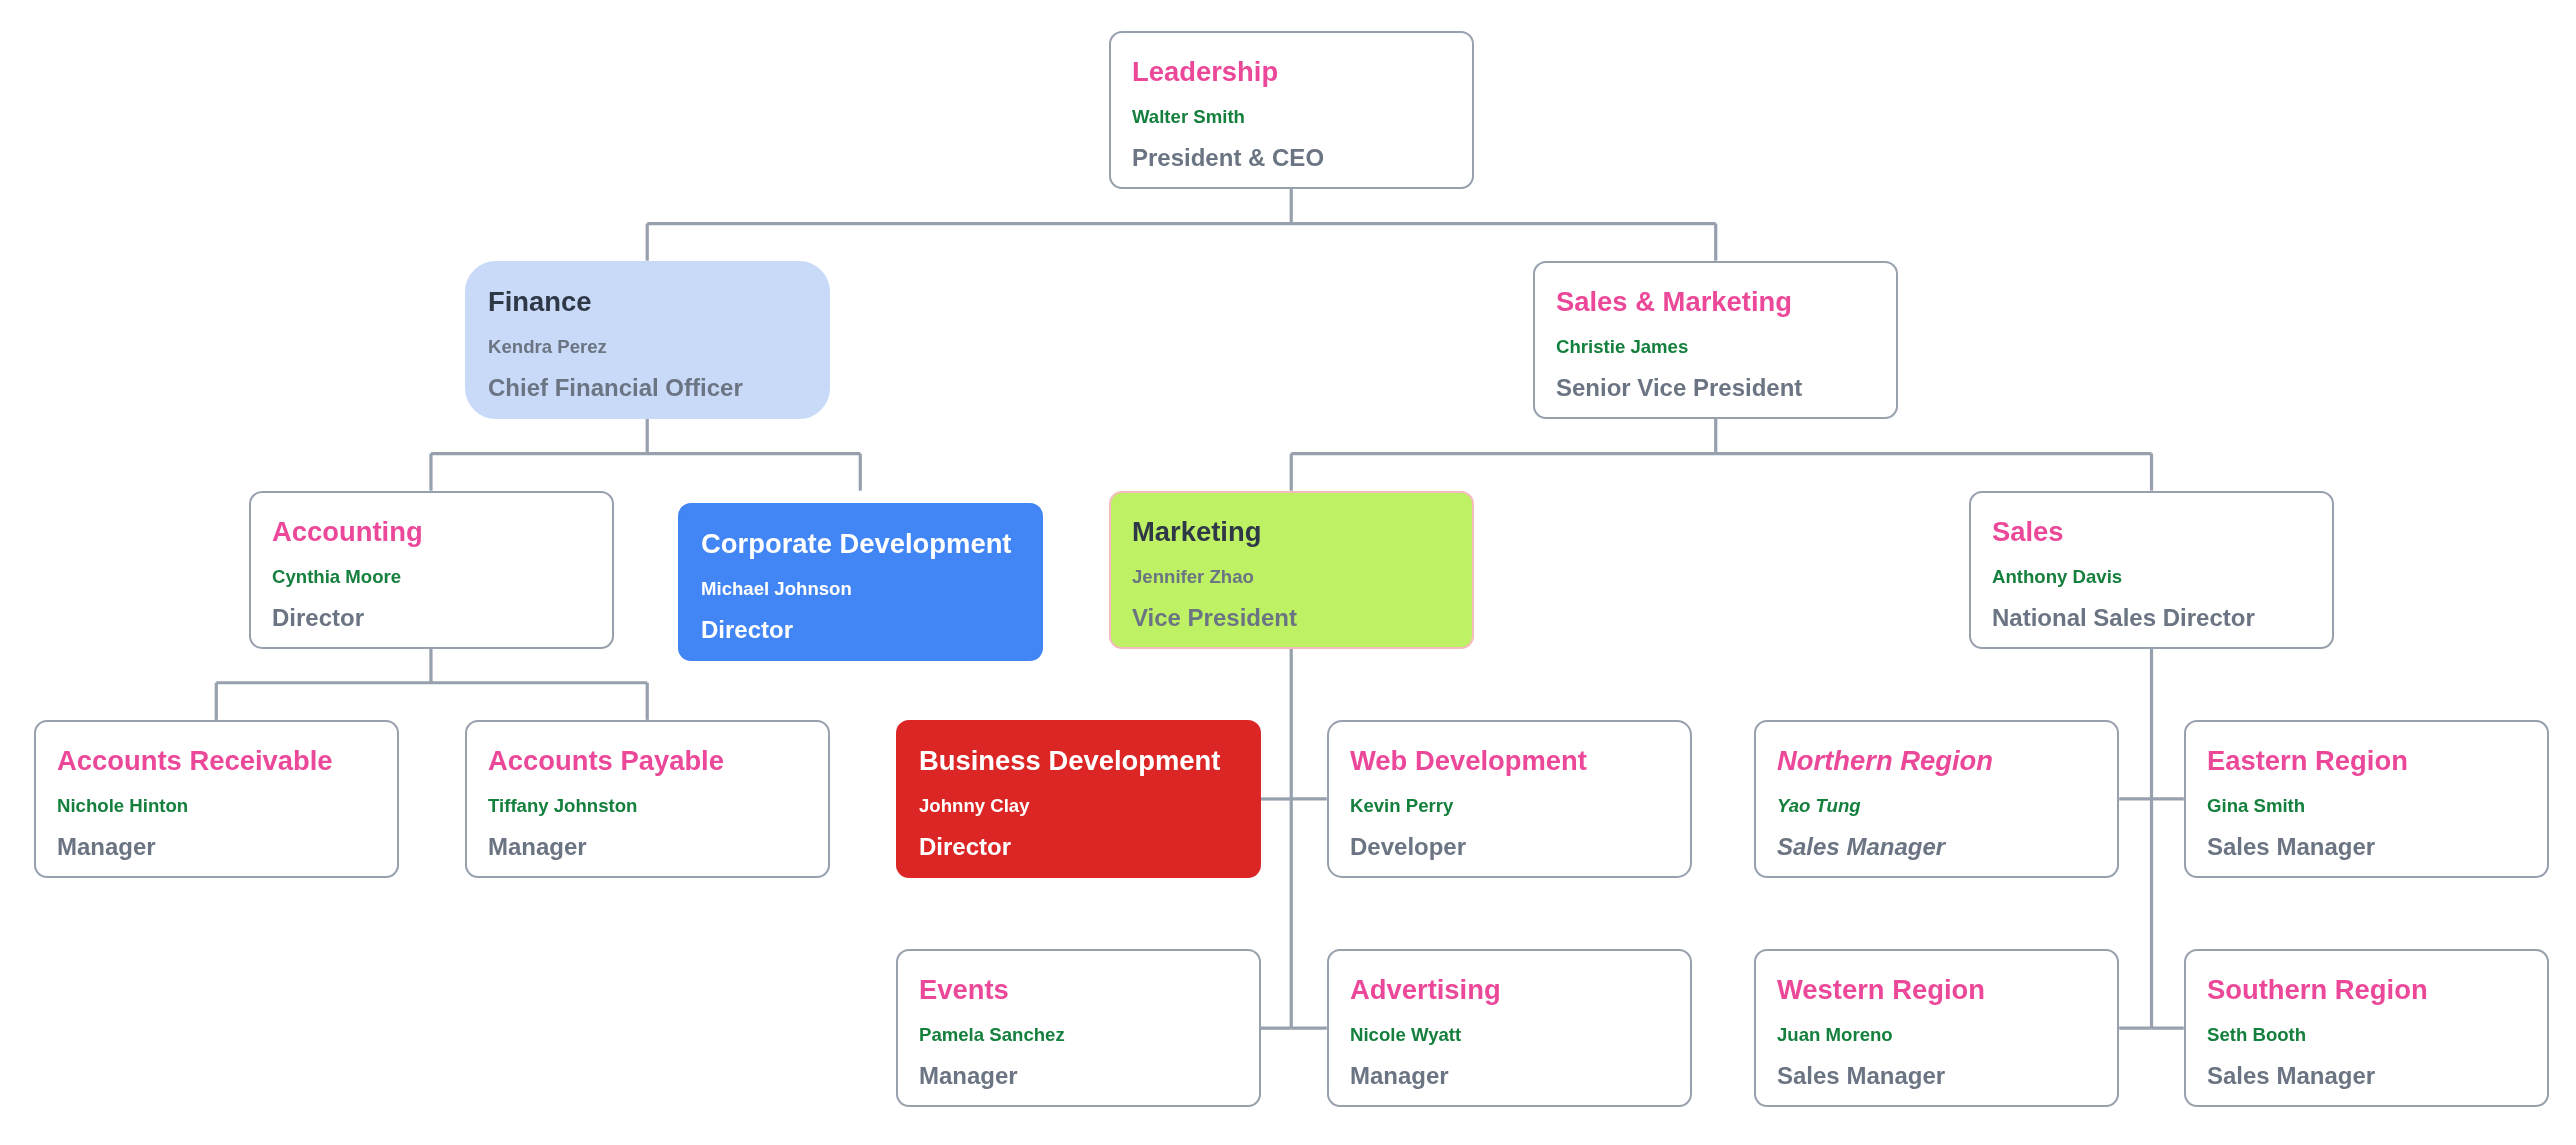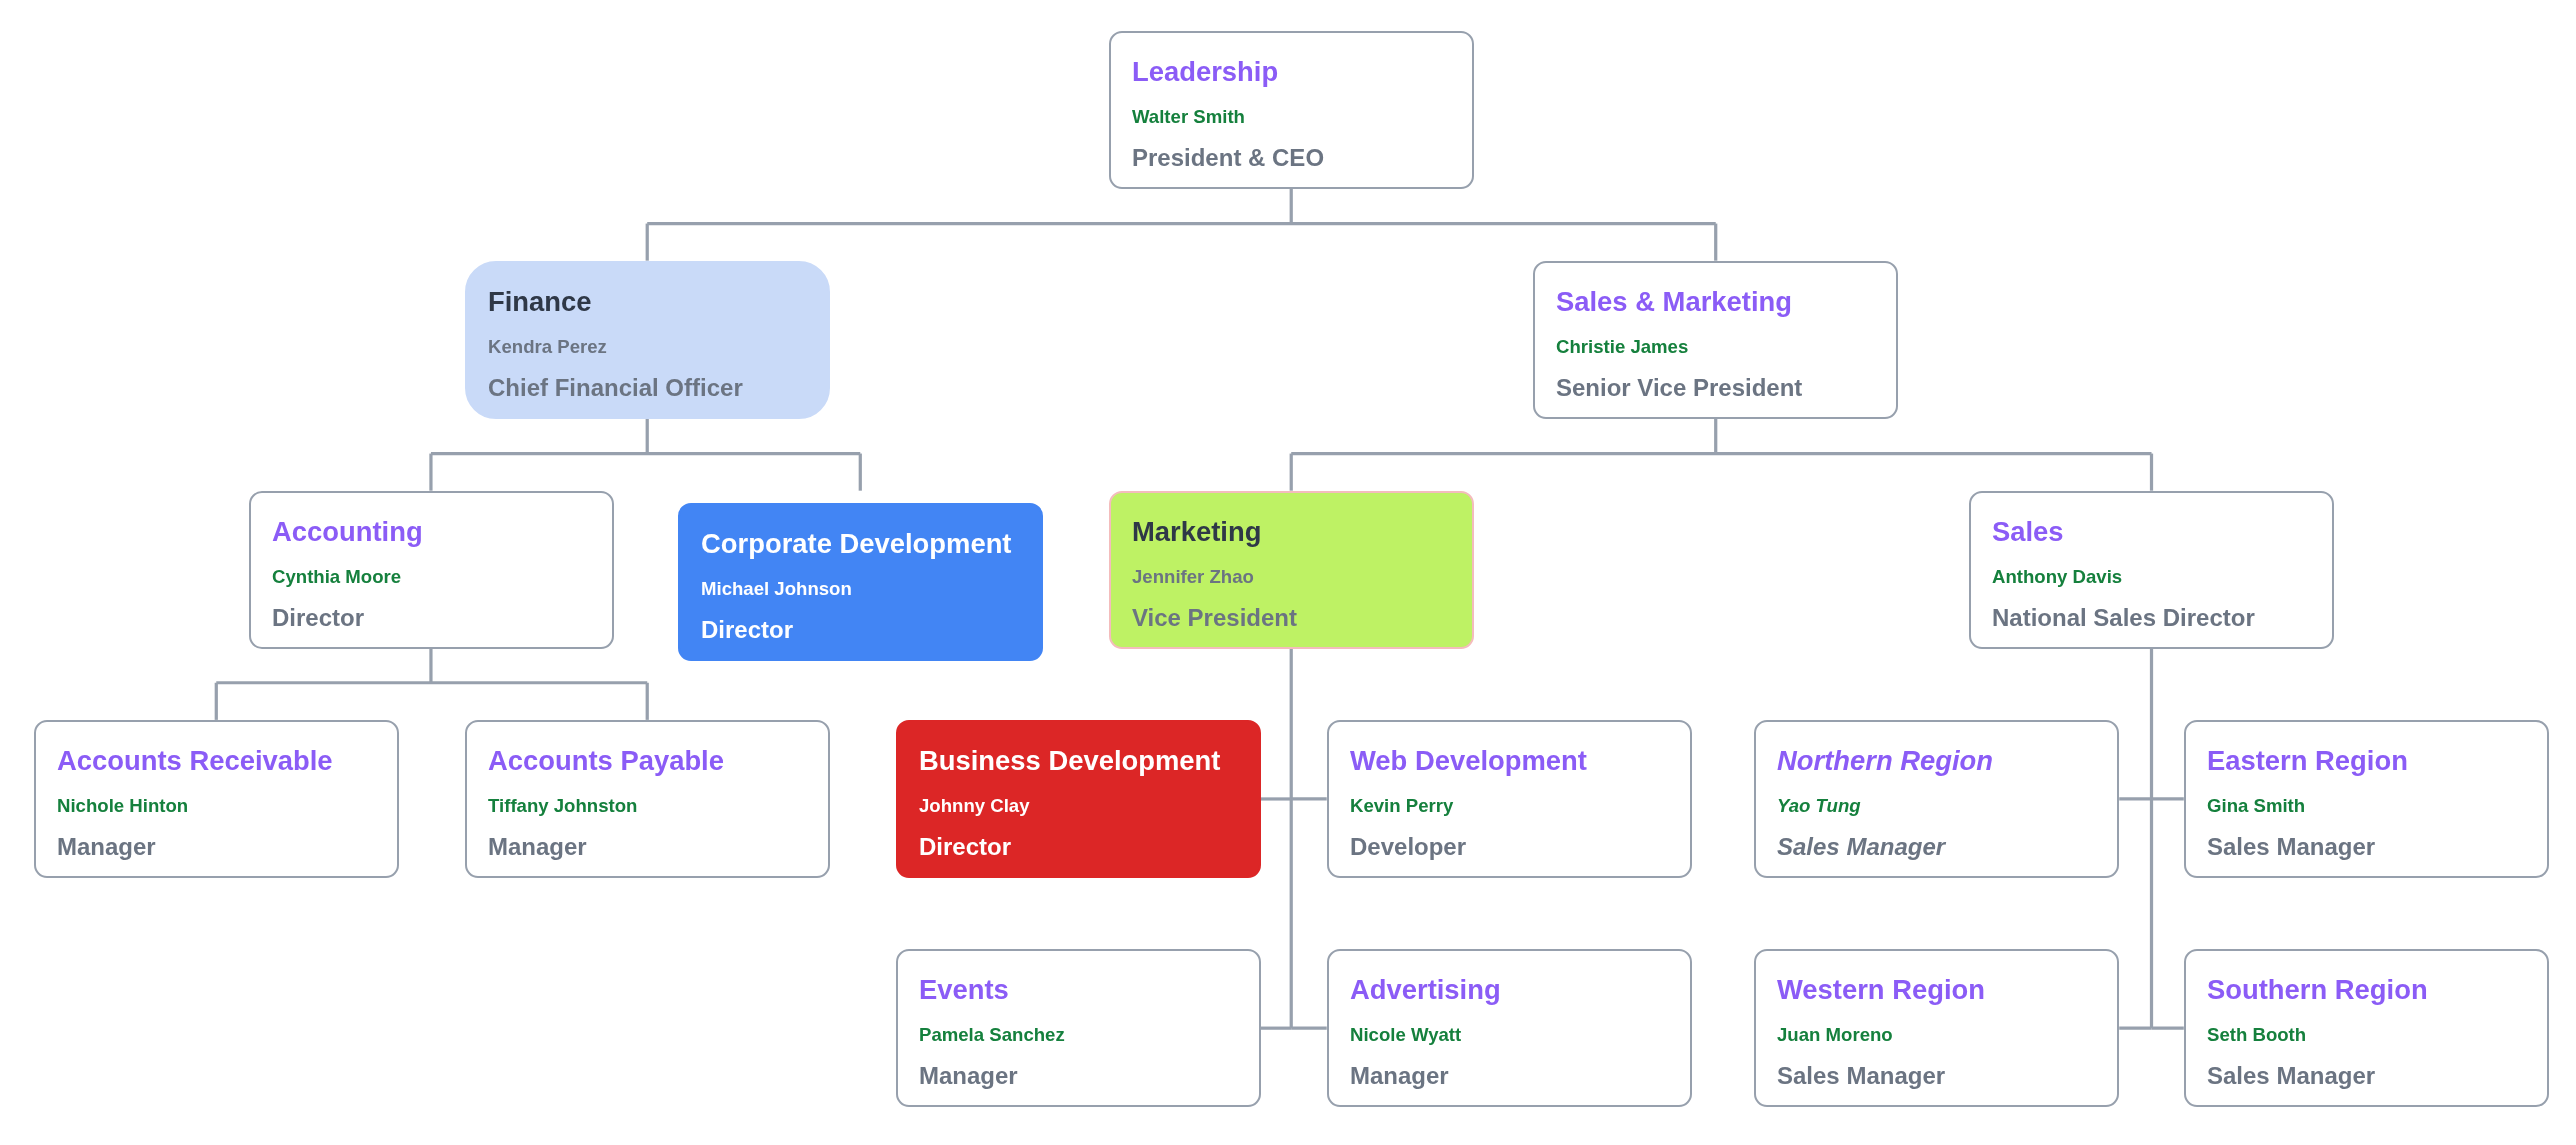--- a/index.html
+++ b/index.html
@@ -54,21 +54,21 @@
     background: #bef264;
     border: 2.4px solid #f4bcbc;
   }
   .node.red {
     background: #dc2626;
     border: 2.4px solid #dc2626;
   }
   .node-title {
     font-size: 27.4px;
     font-weight: bold;
-    color: #8b5cf6;
+    color: #ec4899;
     line-height: 1.1;
     margin: 0 0 19.4px 0;
     white-space: nowrap;
   }
   .node-person {
     font-size: 18.6px;
     font-weight: bold;
     color: #15803d;
     line-height: 1.1;
     margin: 0 0 18px 0;
@@ -188,21 +188,21 @@
       <div class="node plain" style="left: 465px; top: 720px; width: 365px; height: 158px;">
         <div class="node-title">Accounts Payable</div>
         <div class="node-person">Tiffany Johnston</div>
         <div class="node-role">Manager</div>
       </div>
       <div class="node red" style="left: 896px; top: 720px; width: 365px; height: 158px;">
         <div class="node-title">Business Development</div>
         <div class="node-person">Johnny Clay</div>
         <div class="node-role">Director</div>
       </div>
-      <div class="node plain" style="left: 1327px; top: 720px; width: 365px; height: 158px;">
+      <div class="node plain" style="left: 1327px; top: 720px; width: 365px; height: 158px; border-radius: 15px;">
         <div class="node-title">Web Development</div>
         <div class="node-person">Kevin Perry</div>
         <div class="node-role">Developer</div>
       </div>
       <div class="node plain" style="left: 1754px; top: 720px; width: 365px; height: 158px; font-style: italic;">
         <div class="node-title">Northern Region</div>
         <div class="node-person">Yao Tung</div>
         <div class="node-role">Sales Manager</div>
       </div>
       <div class="node plain" style="left: 2184px; top: 720px; width: 365px; height: 158px;">

